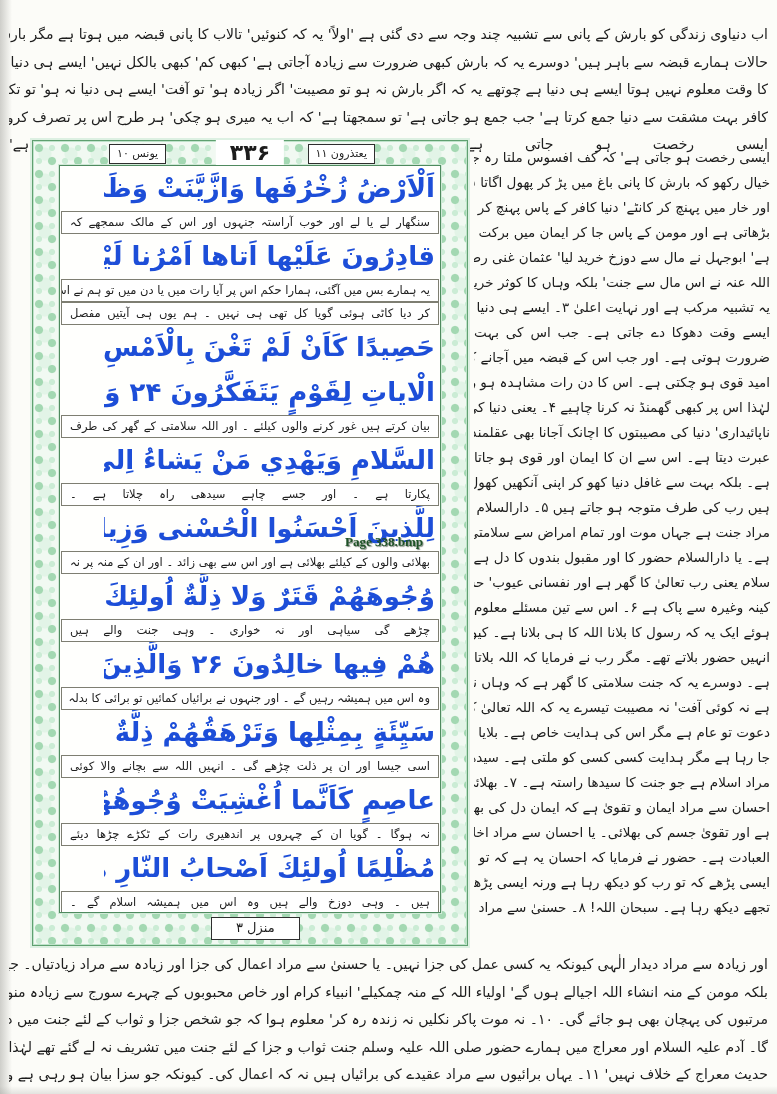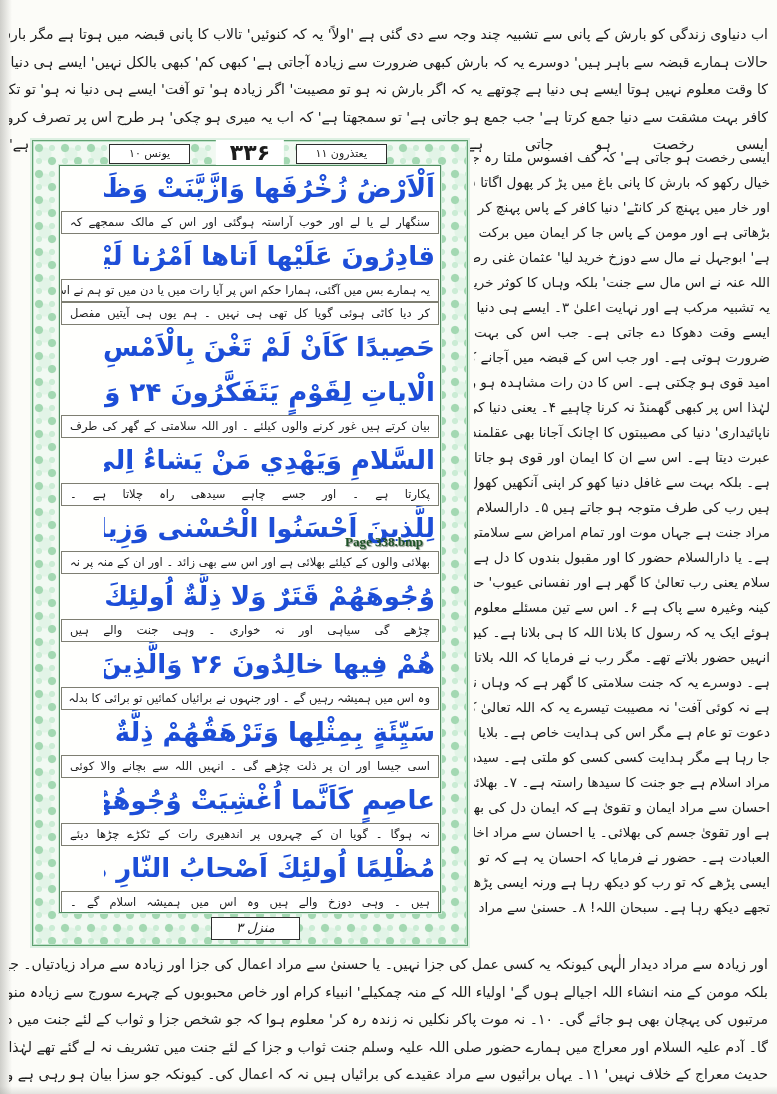--- a/index.html
+++ b/index.html
@@ -63,33 +63,33 @@
     font-size:11.5px;
     border:1px solid #7e7e72;
     margin:0 1px;padding:0 8px;
     background:#fff;color:#222;
   }
 
   
   .hdr-box{
     position:absolute;top:3px;height:18px;line-height:17px;
     background:#fff;border:1px solid #2e2e2e;
-    font-size:11px;padding:0 19px;z-index:2;white-space:nowrap;
-  }
-  .hdr-juz{right:80px;}
+    font-size:11px;padding:0 7px;z-index:2;white-space:nowrap;
+  }
+  .hdr-juz{right:92px;}
   .hdr-surah{left:76px;}
   .page-num{
     position:absolute;top:-1px;left:50%;transform:translateX(-50%);
     background:#fff;padding:0 14px;height:25px;line-height:25px;
     font-size:22px;font-weight:700;z-index:2;letter-spacing:2px;text-align:right;
   }
   .manzil{
     position:absolute;bottom:5px;left:50%;transform:translateX(-44%);
     background:#fff;border:1px solid #2e2e2e;
-    font-size:13px;height:21px;line-height:20px;padding:0 24px;z-index:2;white-space:nowrap;font-style:italic;
+    font-size:13px;height:21px;line-height:20px;padding:0 24px;z-index:2;white-space:nowrap;
   }
 
   
   .side-commentary{position:absolute;top:145px;left:474px;width:296px;}
   .side-commentary .cline{height:25px;line-height:25px;font-size:13.5px;}
 
   
   .bottom-commentary{position:absolute;top:951px;left:9px;right:9px;}
   .bottom-commentary .cline{height:27.5px;line-height:27.5px;font-size:14px;}
 
@@ -118,21 +118,21 @@
   <div class="quran-frame">
 
     <div class="hdr-box hdr-juz rtl">يعتذرون ۱۱</div>
 
     <div class="page-num rtl">۳۳۶</div>
 
     <div class="hdr-box hdr-surah rtl">یونس ۱۰</div>
 
     <div class="quran-content rtl">
         <div class="qline jline arabic">اَلْاَرْضُ زُخْرُفَها وَازَّيَّنَتْ وَظَنَّ اَهْلُها اَنَّهُمْ</div>
-        <div class="qline jline urdu">سنگھار لے یا لے اور خوب آراستہ ہوگئی اور اس کے مالک سمجھے کہ</div>
+        <div class="qline jline urdu">سنگھار لے یا لے اور خوب آراستہ جنہوں اور اس کے مالک سمجھے کہ</div>
         <div class="qline jline arabic">قادِرُونَ عَلَيْها اَتاها اَمْرُنا لَيْلًا اَوْ نَهارًا فَجَعَلْناها</div>
         <div class="qline jline urdu">یہ ہمارے بس میں آگئی، ہمارا حکم اس پر آیا رات میں یا دن میں تو ہم نے اسے</div>
         <div class="qline jline urdu">کر دیا کاٹی ہوئی گویا کل تھی ہی نہیں ۔ ہم یوں ہی آیتیں مفصل</div>
         <div class="qline jline arabic">حَصِيدًا كَاَنْ لَمْ تَغْنَ بِالْاَمْسِ كَذلِكَ نُفَصِّلُ</div>
         <div class="qline jline arabic">الْاياتِ لِقَوْمٍ يَتَفَكَّرُونَ ۲۴ وَاللهُ يَدْعُوا اِلى دارِ</div>
         <div class="qline jline urdu">بیان کرتے ہیں غور کرنے والوں کیلئے ۔ اور اللہ سلامتی کے گھر کی طرف</div>
         <div class="qline jline arabic">السَّلامِ وَيَهْدِي مَنْ يَشاءُ اِلى صِراطٍ مُسْتَقِيمٍ ۲۵</div>
         <div class="qline jline urdu">پکارتا ہے ۔ اور جسے چاہے سیدھی راہ چلاتا ہے ۔</div>
         <div class="qline jline arabic">لِلَّذِينَ اَحْسَنُوا الْحُسْنى وَزِيادَةٌ وَلا يَرْهَقُ</div>
         <div class="qline jline urdu">بھلائی والوں کے کیلئے بھلائی ہے اور اس سے بھی زائد ۔ اور ان کے منہ پر نہ</div>

